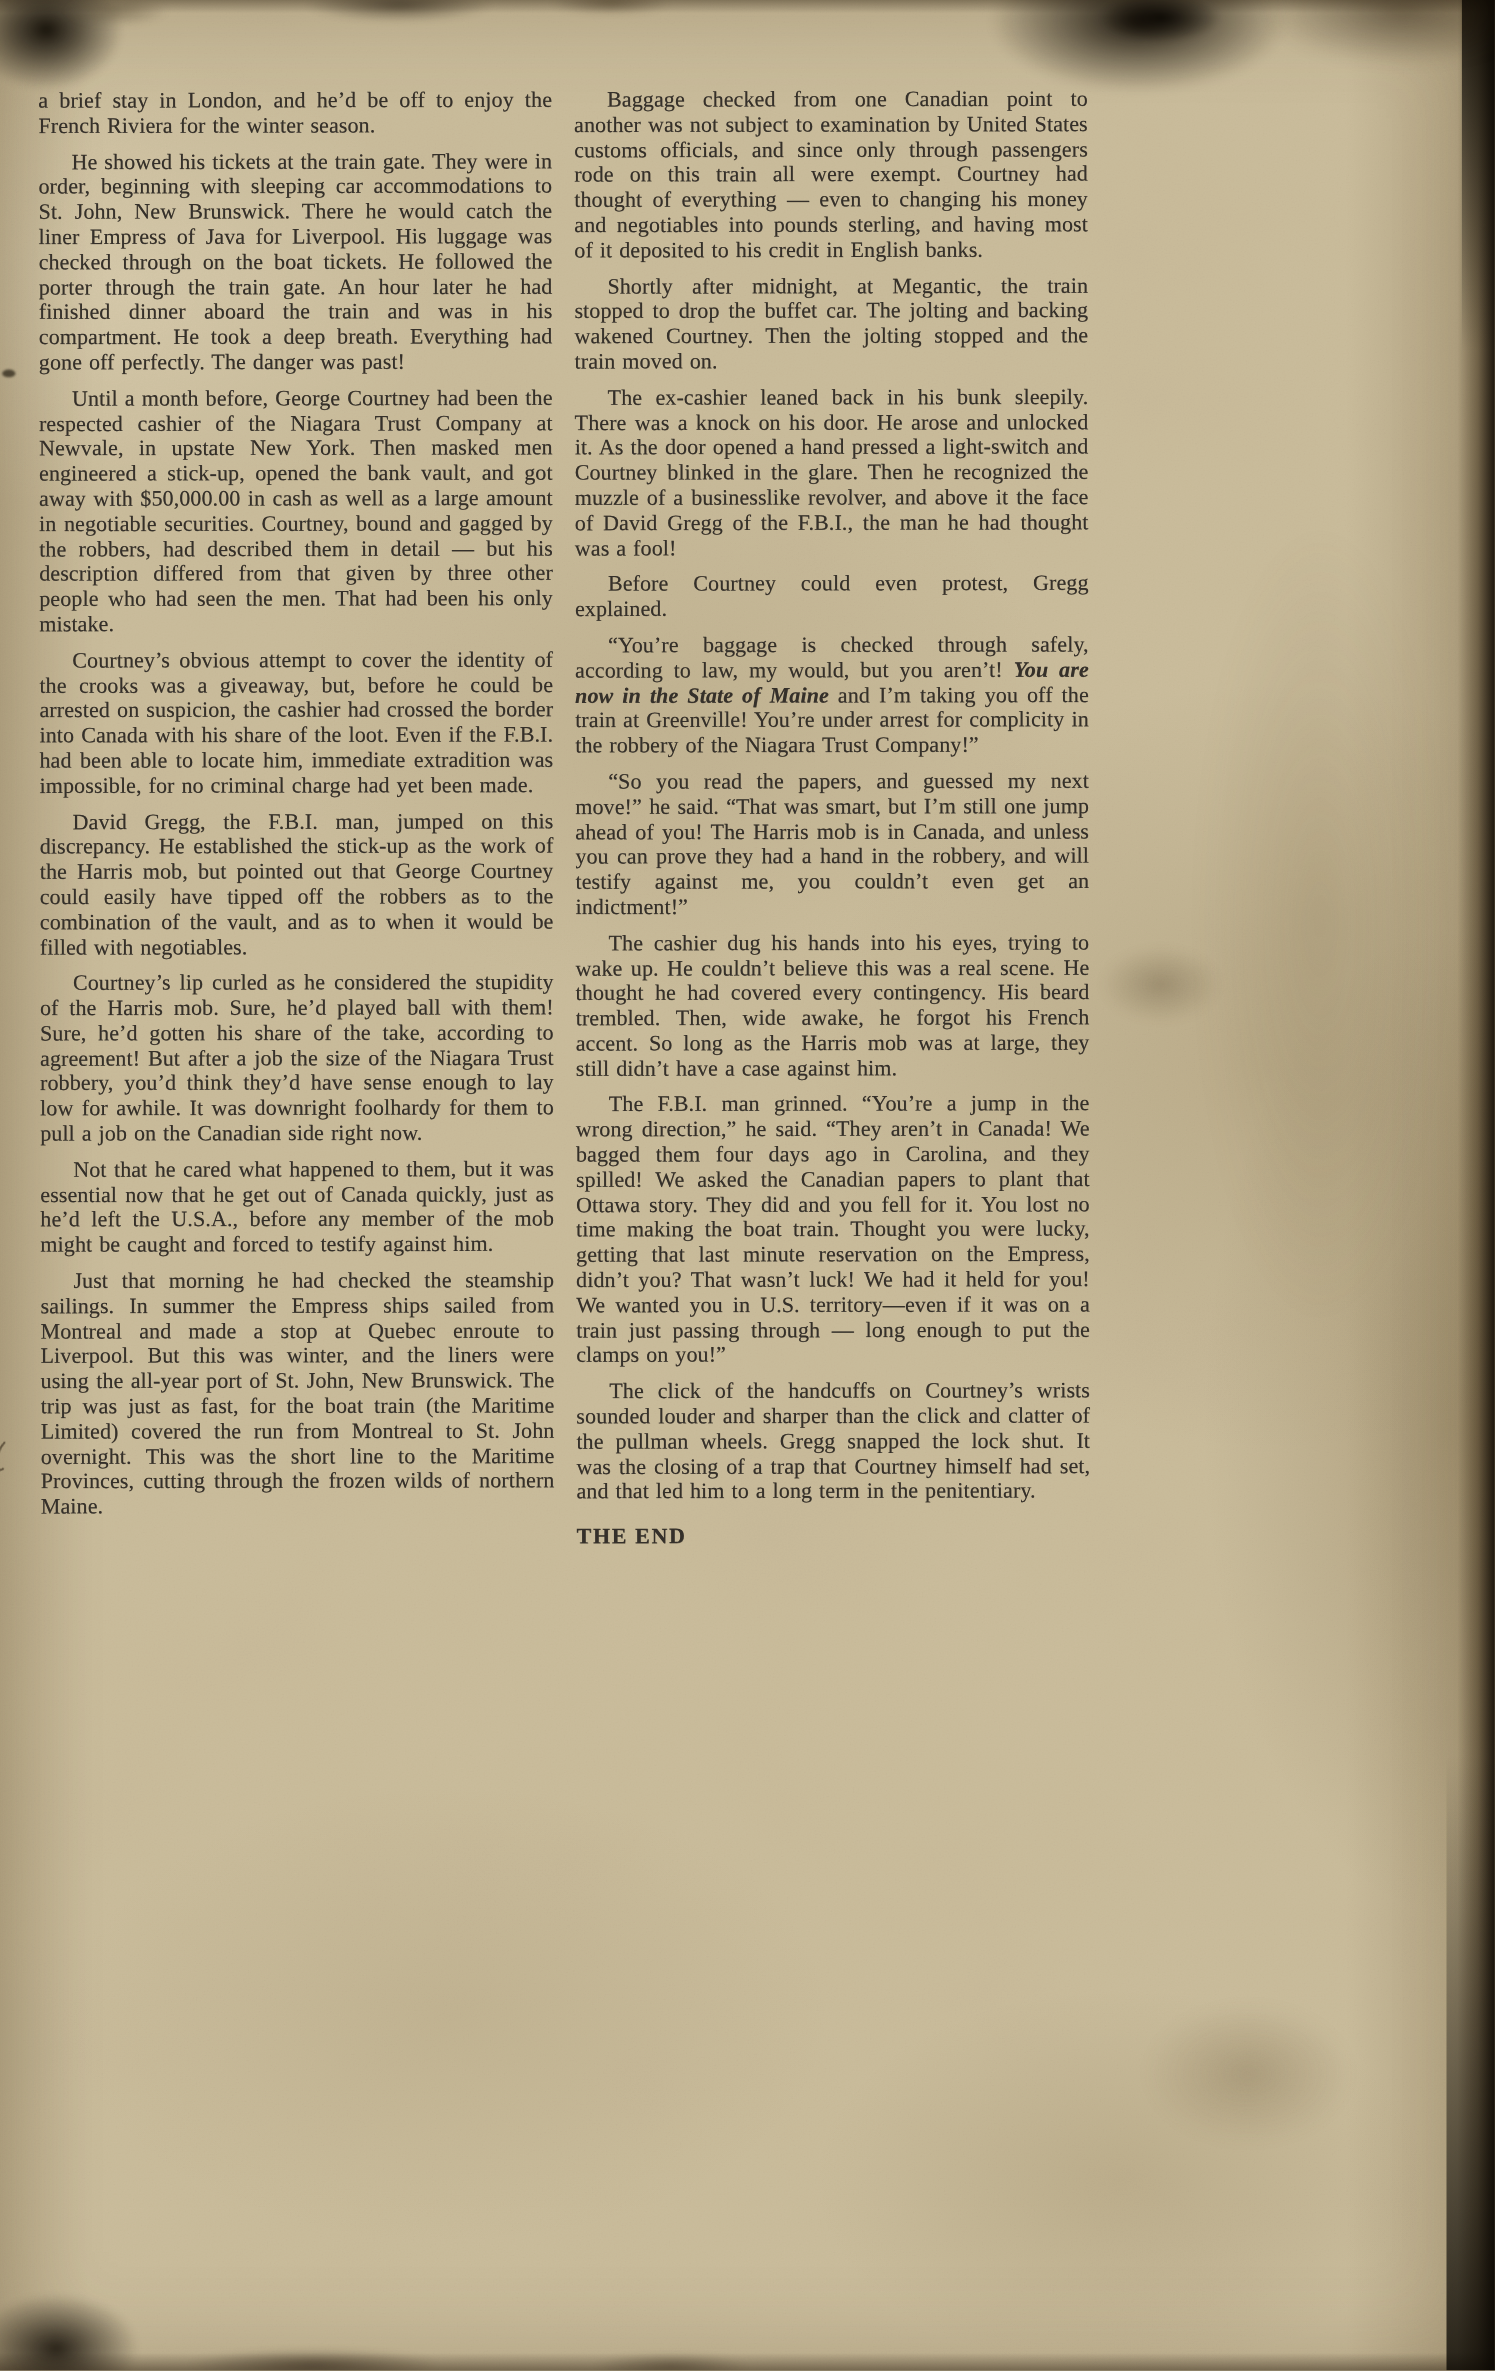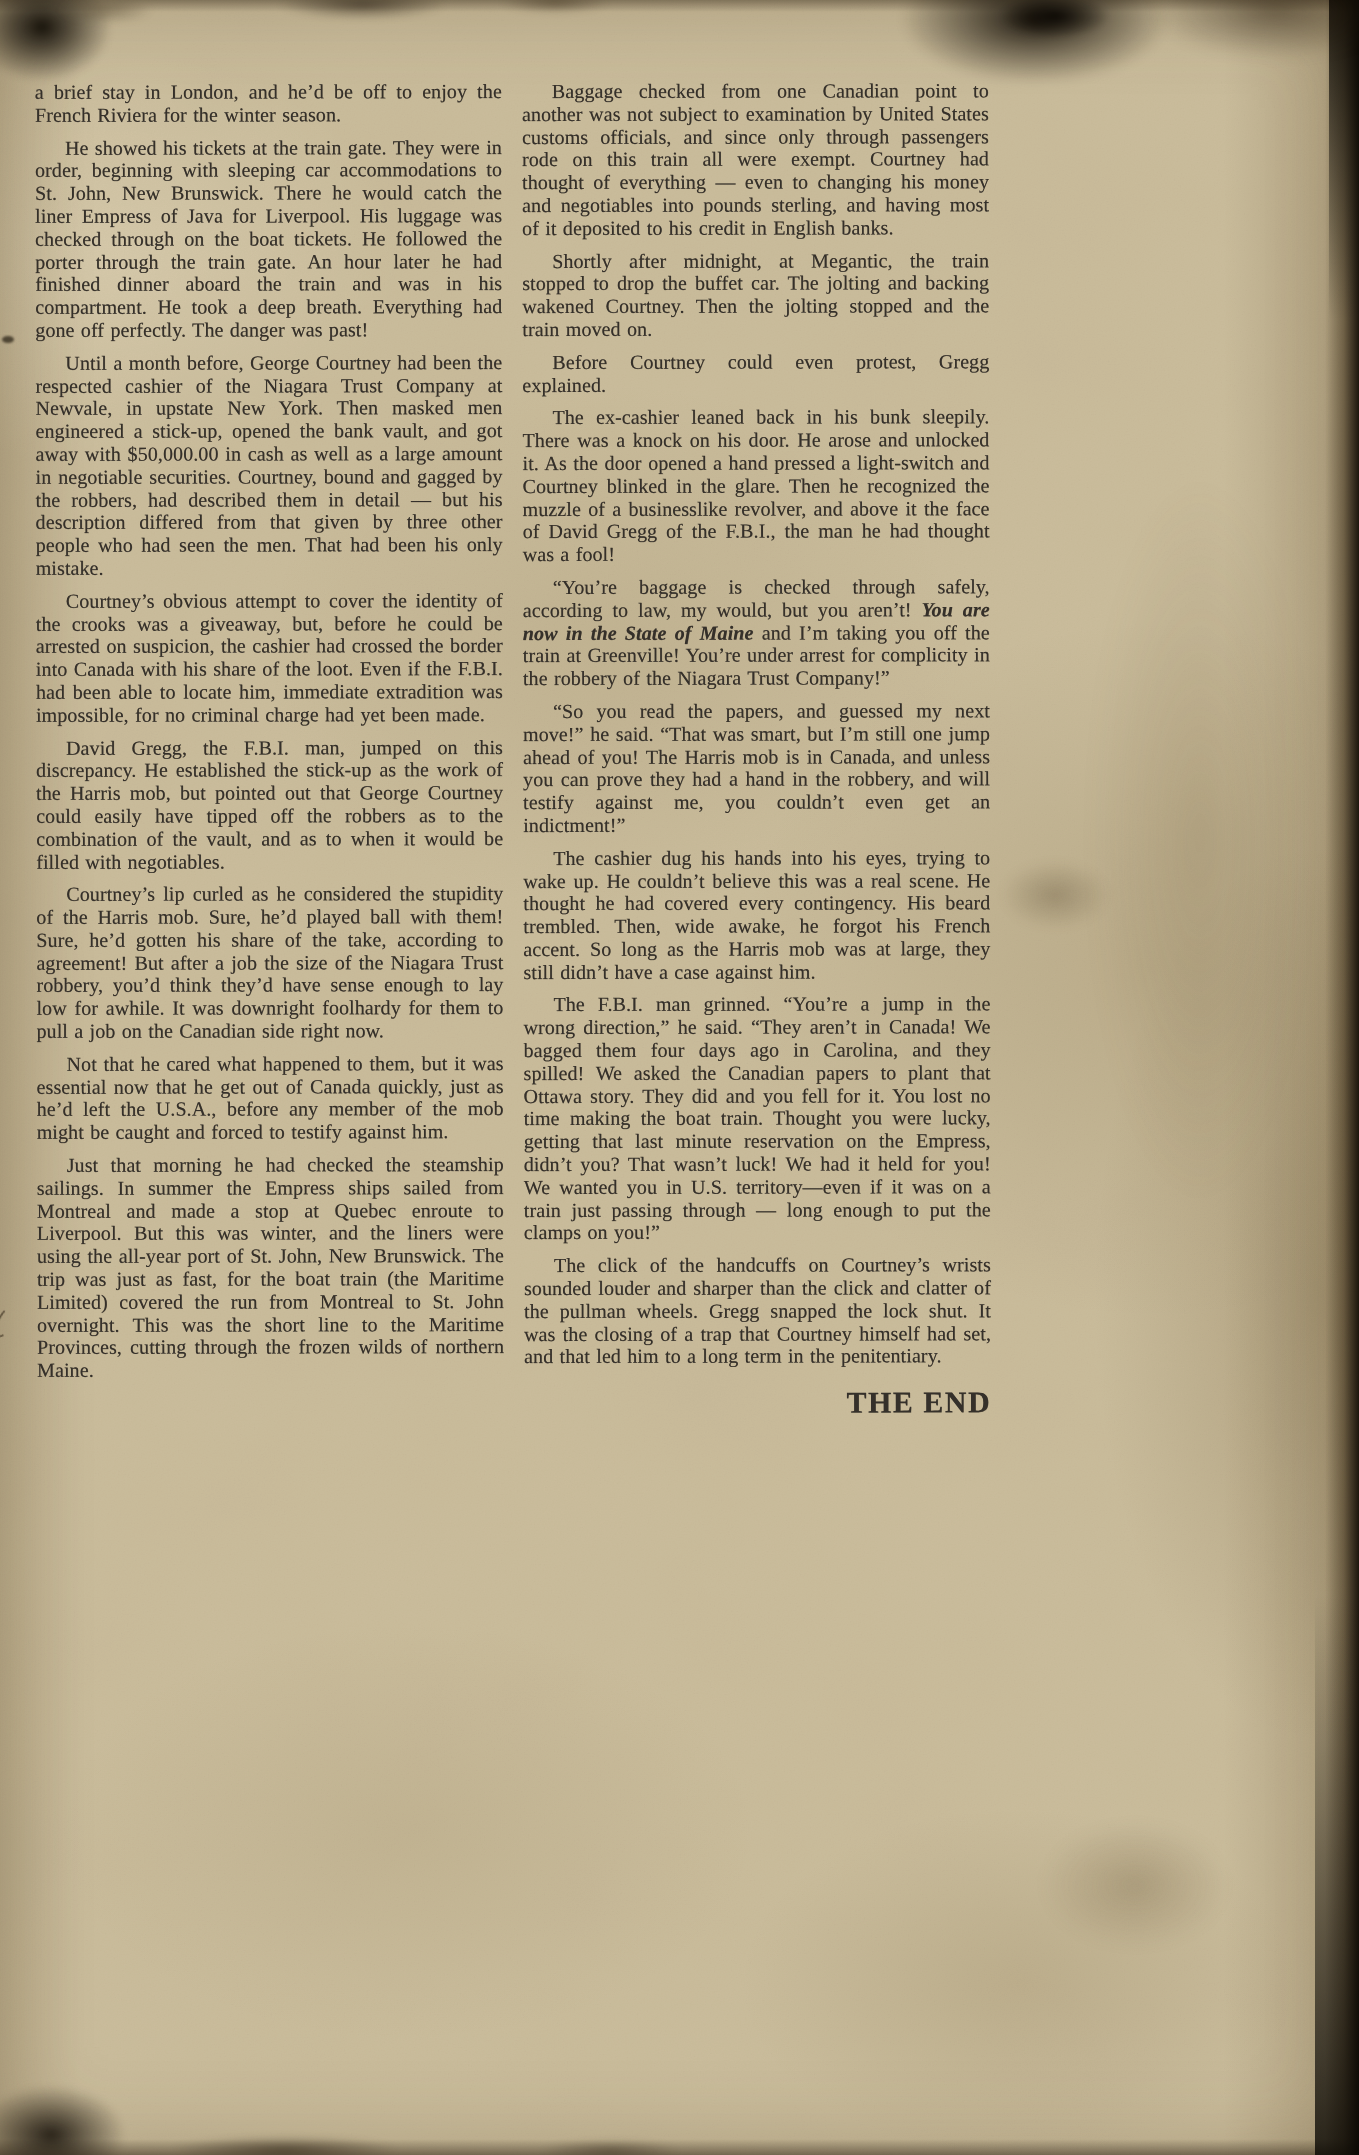--- a/index.html
+++ b/index.html
@@ -43,23 +43,23 @@
     margin-bottom: 10px;
     word-spacing: 0.06em;
     letter-spacing: 0.1px;
     text-shadow: 0.2px 0.2px 0.6px rgba(55,48,38,0.55);
   }
   .para.no-indent { text-indent: 0; }
   .italic { }
   .bold-italic { font-style: italic; font-weight: 700; }
   .the-end {
     margin-top: 18px;
-    text-align: right;
+    text-align: left;
     font-weight: 700;
-    font-size: 30px;
+    font-size: 20px;
     letter-spacing: 1.5px;
     text-shadow: 0.3px 0.3px 0.6px rgba(55,48,38,0.6);
   }
 
   
   .stain, .edge { position: absolute; pointer-events: none; }
 
   .edge-top    { top: 0; left: 0; right: 0; height: 12px;
                  background: linear-gradient(to bottom, rgba(40,28,12,0.38), rgba(40,28,12,0)); }
   .edge-bottom { bottom: 0; left: 0; right: 0; height: 16px;
@@ -163,22 +163,22 @@
           <p class="para"><span>David Gregg, the F.B.I. man, jumped on this discrepancy. He established the stick-up as the work of the Harris mob, but pointed out that George Courtney could easily have tipped off the robbers as to the combination of the vault, and as to when it would be filled with negotiables.</span></p>
           <p class="para"><span>Courtney’s lip curled as he considered the stupidity of the Harris mob. Sure, he’d played ball with them! Sure, he’d gotten his share of the take, according to agreement! But after a job the size of the Niagara Trust robbery, you’d think they’d have sense enough to lay low for awhile. It was downright foolhardy for them to pull a job on the Canadian side right now.</span></p>
           <p class="para"><span>Not that he cared what happened to them, but it was essential now that he get out of Canada quickly, just as he’d left the U.S.A., before any member of the mob might be caught and forced to testify against him.</span></p>
           <p class="para"><span>Just that morning he had checked the steamship sailings. In summer the </span><span class="italic">Empress</span><span> ships sailed from Montreal and made a stop at Quebec enroute to Liverpool. But this was winter, and the liners were using the all-year port of St. John, New Brunswick. The trip was just as fast, for the boat train (the Maritime Limited) covered the run from Montreal to St. John overnight. This was the short line to the Maritime Provinces, cutting through the frozen wilds of northern Maine.</span></p>
         </div>
     </div>
     <div class="col">
       <div>
           <p class="para"><span>Baggage checked from one Canadian point to another was not subject to examination by United States customs officials, and since only through passengers rode on this train all were exempt. Courtney had thought of everything — even to changing his money and negotiables into pounds sterling, and having most of it deposited to his credit in English banks.</span></p>
           <p class="para"><span>Shortly after midnight, at Megantic, the train stopped to drop the buffet car. The jolting and backing wakened Courtney. Then the jolting stopped and the train moved on.</span></p>
+          <p class="para"><span>The ex-cashier leaned back in his bunk sleepily. There was a knock on his door. He arose and unlocked it. As the door opened a hand pressed a light-switch and Courtney blinked in the glare. Then he recognized the muzzle of a businesslike revolver, and above it the face of David Gregg of the F.B.I., the man he had thought was a fool!</span></p>
           <p class="para"><span>Before Courtney could even protest, Gregg explained.</span></p>
-          <p class="para"><span>The ex-cashier leaned back in his bunk sleepily. There was a knock on his door. He arose and unlocked it. As the door opened a hand pressed a light-switch and Courtney blinked in the glare. Then he recognized the muzzle of a businesslike revolver, and above it the face of David Gregg of the F.B.I., the man he had thought was a fool!</span></p>
           <p class="para"><span>“You’re baggage is checked through safely, according to law, my would, but you aren’t! </span><span class="bold-italic">You are now in the State of Maine</span><span> and I’m taking you off the train at Greenville! You’re under arrest for complicity in the robbery of the Niagara Trust Company!”</span></p>
           <p class="para"><span>“So you read the papers, and guessed my next move!” he said. “That was smart, but I’m still one jump ahead of you! The Harris mob is in Canada, and unless you can prove they had a hand in the robbery, and will testify against me, you couldn’t even get an indictment!”</span></p>
           <p class="para"><span>The cashier dug his hands into his eyes, trying to wake up. He couldn’t believe this was a real scene. He thought he had covered every contingency. His beard trembled. Then, wide awake, he forgot his French accent. So long as the Harris mob was at large, they still didn’t have a case against him.</span></p>
           <p class="para"><span>The F.B.I. man grinned. “You’re a jump in the wrong direction,” he said. “They aren’t in Canada! We bagged them four days ago in Carolina, and they spilled! We asked the Canadian papers to plant that Ottawa story. They did and you fell for it. You lost no time making the boat train. Thought you were lucky, getting that last minute reservation on the </span><span class="italic">Empress</span><span>, didn’t you? That wasn’t luck! We had it held for you! We wanted you in U.S. territory—even if it was on a train just passing through — long enough to put the clamps on you!”</span></p>
           <p class="para"><span>The click of the handcuffs on Courtney’s wrists sounded louder and sharper than the click and clatter of the pullman wheels. Gregg snapped the lock shut. It was the closing of a trap that Courtney himself had set, and that led him to a long term in the penitentiary.</span></p>
         </div>
       <div class="the-end">THE END</div>
     </div>
   </div>
 

